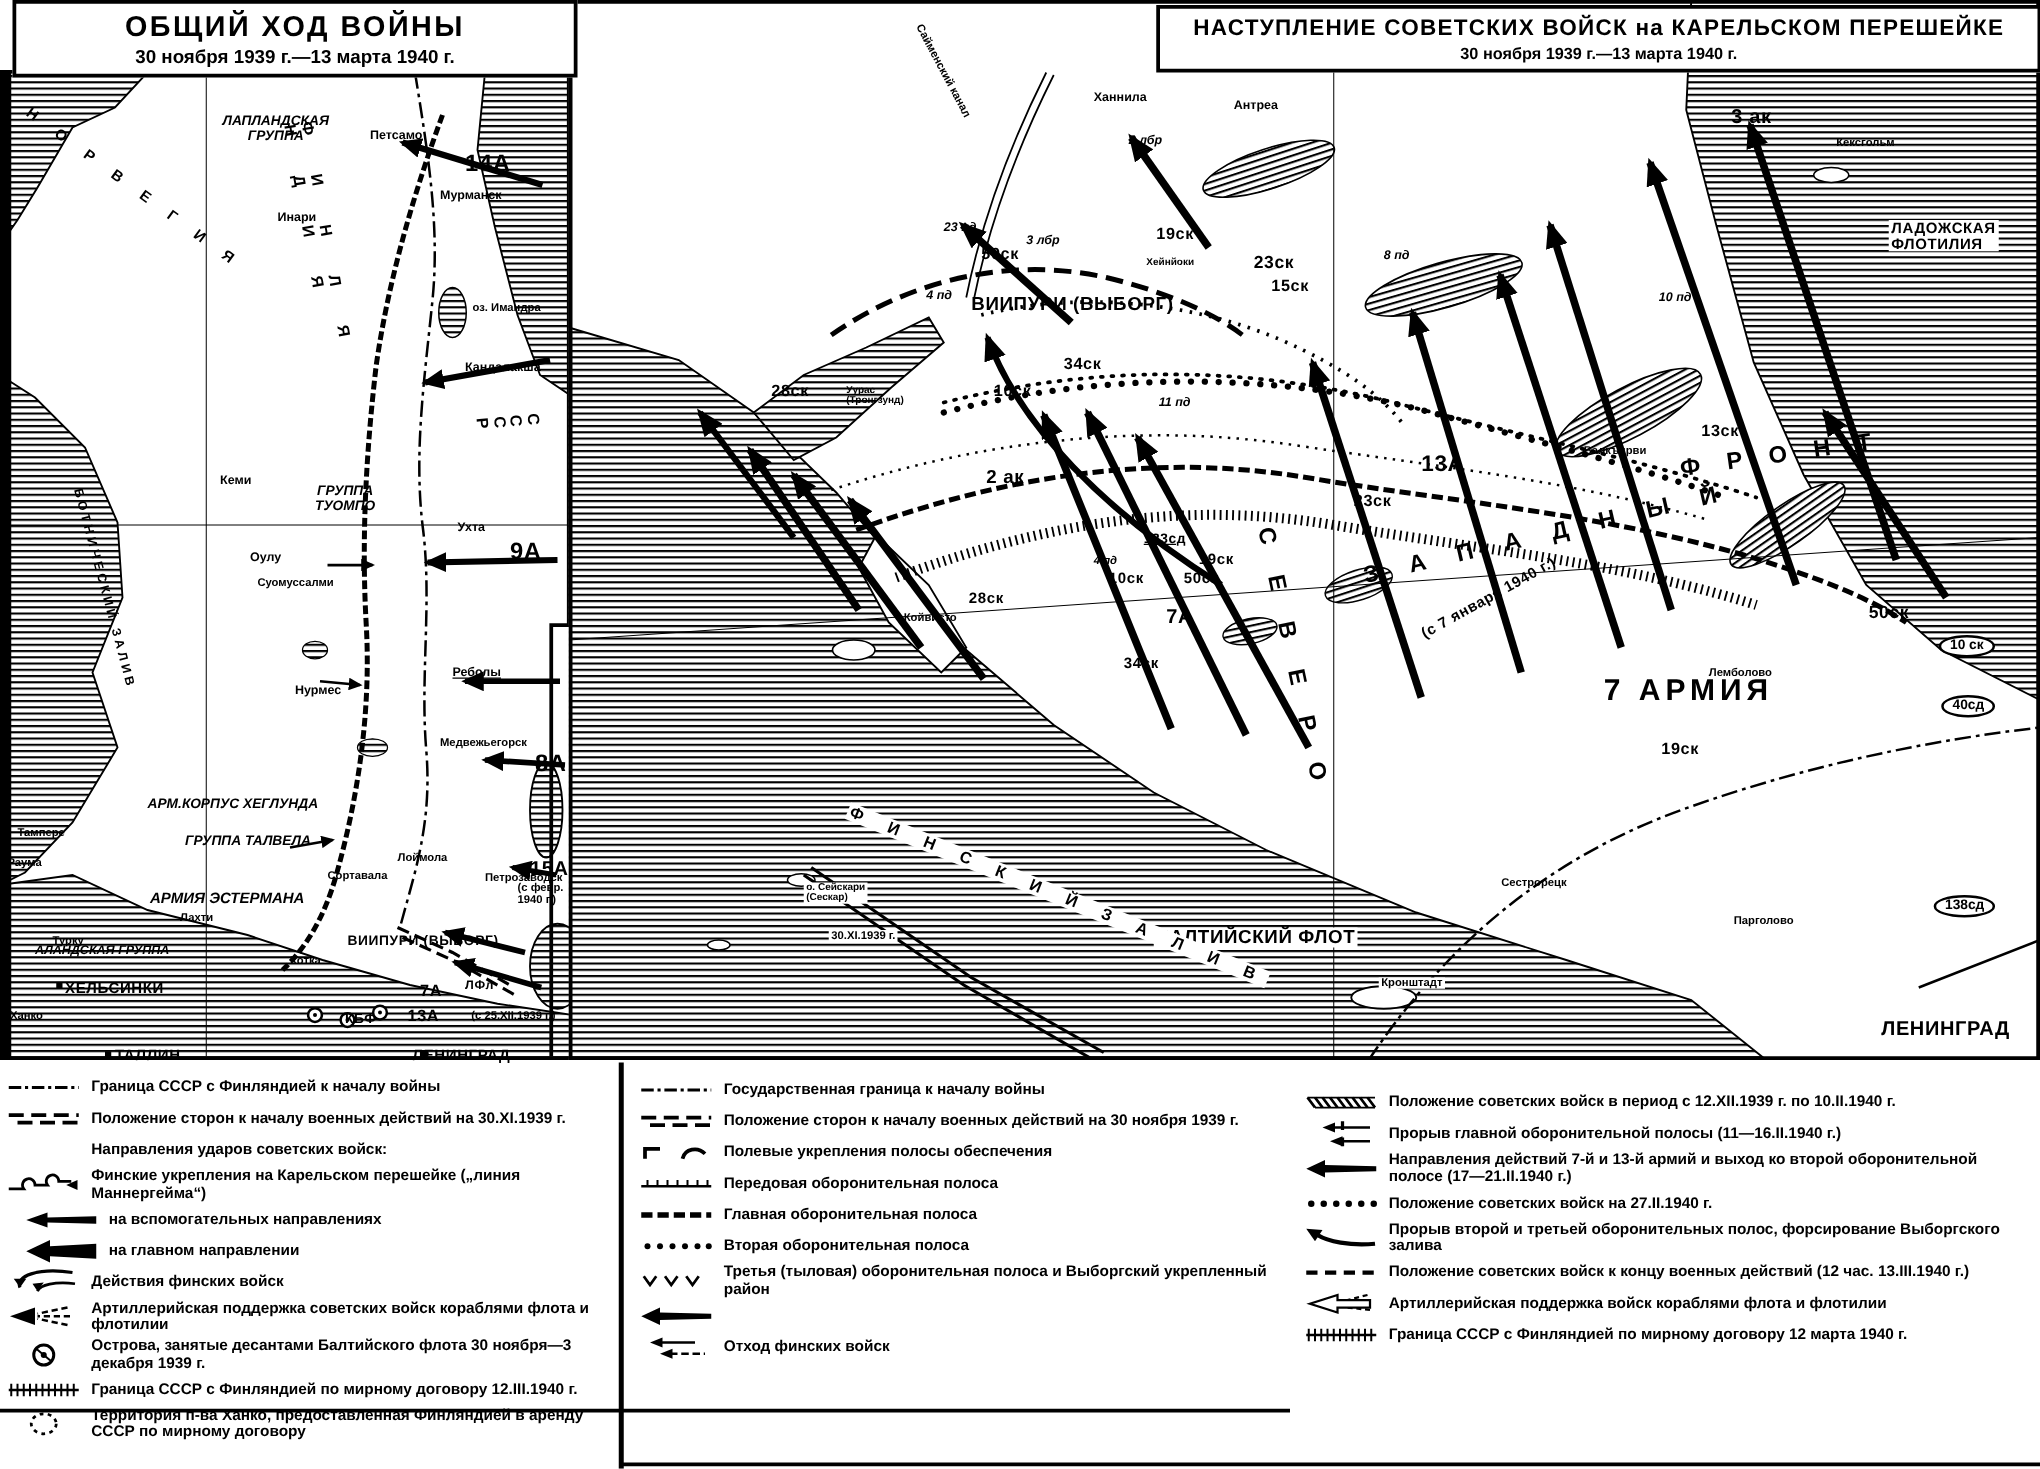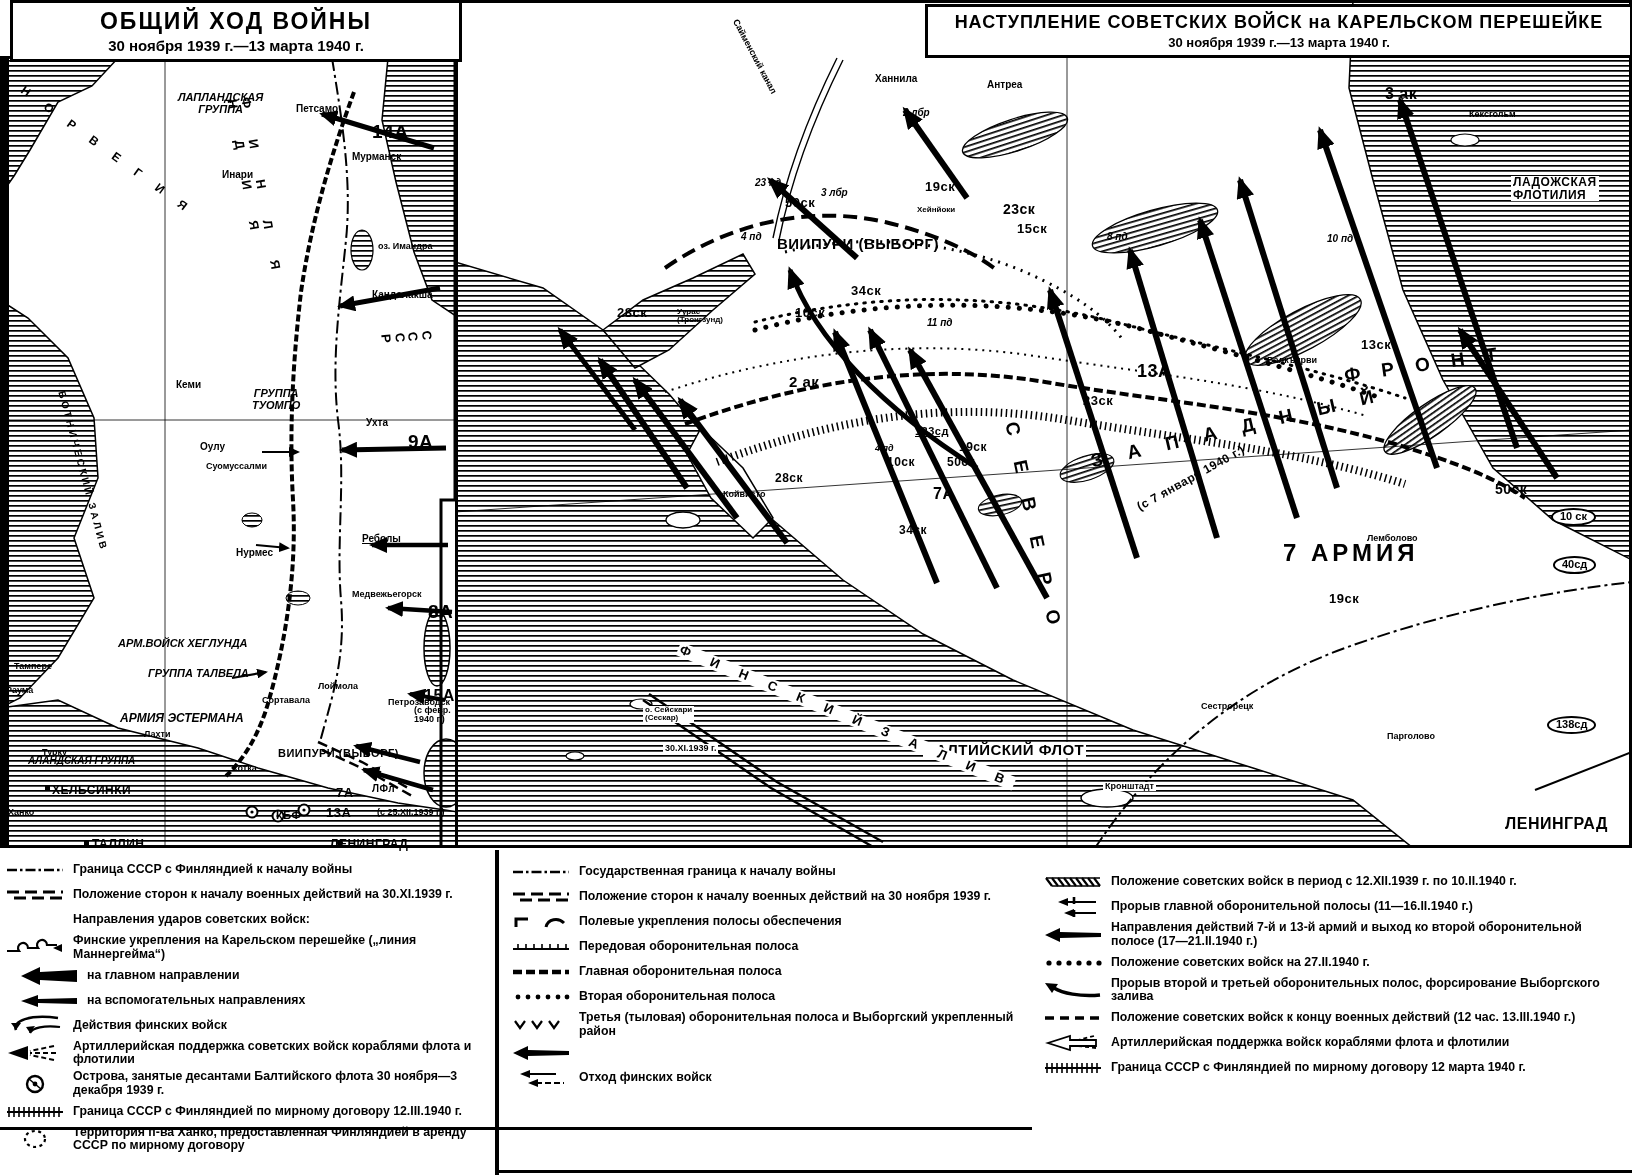--- a/index.html
+++ b/index.html
@@ -122,21 +122,21 @@
         <div class="map-label group" style="left: 252px; top: 388px;">ГРУППА
 ТУОМПО</div>
         <div class="map-label city" style="left: 366px; top: 418px;">Ухта</div>
         <div class="map-label unit" style="left: 408px; top: 432px; font-size: 19px;">9А</div>
         <div class="map-label city" style="left: 200px; top: 442px;">Оулу</div>
         <div class="map-label city" style="left: 206px; top: 462px; font-size: 9px;">Суомуссалми</div>
         <div class="map-label city" style="left: 362px; top: 534px; text-decoration: underline;">Реболы</div>
         <div class="map-label city" style="left: 236px; top: 548px;">Нурмес</div>
         <div class="map-label city" style="left: 352px; top: 590px; font-size: 9px;">Медвежьегорск</div>
         <div class="map-label unit" style="left: 428px; top: 602px; font-size: 19px;">8А</div>
-        <div class="map-label group" style="left: 118px; top: 638px;">АРМ.ВОЙСК ХЕГЛУНДА</div>
+        <div class="map-label group" style="left: 118px; top: 638px;">АРМ.КОРПУС ХЕГЛУНДА</div>
         <div class="map-label group" style="left: 148px; top: 668px;">ГРУППА ТАЛВЕЛА</div>
         <div class="map-label city" style="left: 318px; top: 682px; font-size: 9px;">Лоймола</div>
         <div class="map-label city" style="left: 262px; top: 696px; font-size: 9px;">Сортавала</div>
         <div class="map-label city" style="left: 388px; top: 698px; font-size: 9px;">Петрозаводск</div>
         <div class="map-label group" style="left: 120px; top: 712px; font-size: 12px;">АРМИЯ ЭСТЕРМАНА</div>
         <div class="map-label unit" style="left: 424px; top: 688px; font-size: 16px;">15А</div>
         <div class="map-label city" style="left: 414px; top: 706px; font-size: 9px;">(с февр.
 1940 г.)</div>
         <div class="map-label city" style="left: 144px; top: 730px; font-size: 9px;">Лахти</div>
         <div class="map-label city" style="left: 14px; top: 662px; font-size: 9px;">Тампере</div>
@@ -231,21 +231,21 @@
         <div class="map-label city" style="left: 532px; top: 80px;">Антреа</div>
         <div class="map-label city" style="left: 284px; top: 18px; font-size: 9px; transform: rotate(62deg);">Сайменский канал</div>
         <div class="map-label ital" style="left: 448px; top: 108px; font-size: 10px;">2 лбр</div>
         <div class="map-label ital" style="left: 366px; top: 188px; font-size: 10px;">3 лбр</div>
         <div class="map-label ital" style="left: 300px; top: 178px; font-size: 10px;">23 пд</div>
         <div class="map-label unit" style="left: 330px; top: 196px; font-size: 13px;">50ск</div>
         <div class="map-label unit" style="left: 470px; top: 180px; font-size: 13px;">19ск</div>
         <div class="map-label unit" style="left: 548px; top: 202px; font-size: 14px;">23ск</div>
         <div class="map-label unit" style="left: 562px; top: 222px; font-size: 13px;">15ск</div>
         <div class="map-label city" style="left: 462px; top: 206px; font-size: 8px;">Хейнйоки</div>
-        <div class="map-label ital" style="left: 652px; top: 200px; font-size: 10px; margin-top: 32px;">8 пд</div>
+        <div class="map-label ital" style="left: 652px; top: 200px; font-size: 10px;">8 пд</div>
         <div class="map-label ital" style="left: 872px; top: 234px; font-size: 10px;">10 пд</div>
         <div class="map-label unit" style="left: 930px; top: 86px; font-size: 16px;">3 ак</div>
         <div class="map-label city" style="left: 1014px; top: 110px; font-size: 9px;">Кексгольм</div>
         <div class="map-label unit wbg" style="left: 1056px; top: 176px; font-size: 12px;">ЛАДОЖСКАЯ
 ФЛОТИЛИЯ</div>
         <div class="map-label unit" style="left: 322px; top: 236px; font-size: 15px;">ВИИПУРИ (ВЫБОРГ)</div>
         <div class="map-label ital" style="left: 286px; top: 232px; font-size: 10px;">4 пд</div>
         <div class="map-label unit" style="left: 162px; top: 306px; font-size: 13px;">28ск</div>
         <div class="map-label city" style="left: 222px; top: 308px; font-size: 8px;">Уурас
 (Тронгзунд)</div>
@@ -320,32 +320,32 @@
           <svg viewBox="0 0 58 22">
             <path d="M1,14 h12 a5 5 0 1 1 9,-3 h10 a5 5 0 1 1 9,-3 h10" fill="none" stroke="#000" stroke-width="2.2"></path>
             <polygon points="57,11 48,7 48,15" fill="#000" transform="rotate(180 52 11)"></polygon>
           </svg>
         </div>
         <div class="legend-text">Финские укрепления на Карельском перешейке („линия Маннергейма“)</div>
       </div>
       <div class="legend-row indent">
         <div class="legend-sym">
           <svg viewBox="0 0 58 22">
+            <polygon points="1,11 18,5 18,9 57,8 57,14 18,13 18,17" fill="#000"></polygon>
+          </svg>
+        </div>
+        <div class="legend-text">на вспомогательных направлениях</div>
+      </div>
+      <div class="legend-row indent">
+        <div class="legend-sym">
+          <svg viewBox="0 0 58 22">
             <polygon points="1,11 20,2 20,7 57,5 57,17 20,15 20,20" fill="#000"></polygon>
           </svg>
         </div>
         <div class="legend-text">на главном направлении</div>
-      </div>
-      <div class="legend-row indent">
-        <div class="legend-sym">
-          <svg viewBox="0 0 58 22">
-            <polygon points="1,11 18,5 18,9 57,8 57,14 18,13 18,17" fill="#000"></polygon>
-          </svg>
-        </div>
-        <div class="legend-text">на вспомогательных направлениях</div>
       </div>
       <div class="legend-row">
         <div class="legend-sym">
           <svg viewBox="0 0 58 22">
             <path d="M52,3 C24,-1 6,6 10,15" fill="none" stroke="#000" stroke-width="2.6"></path>
             <polygon points="10,15 5,8 15,8" fill="#000"></polygon>
             <path d="M54,12 C38,10 26,13 24,18" fill="none" stroke="#000" stroke-width="2.2"></path>
             <polygon points="24,18 20,12 29,11" fill="#000"></polygon>
           </svg>
         </div>

